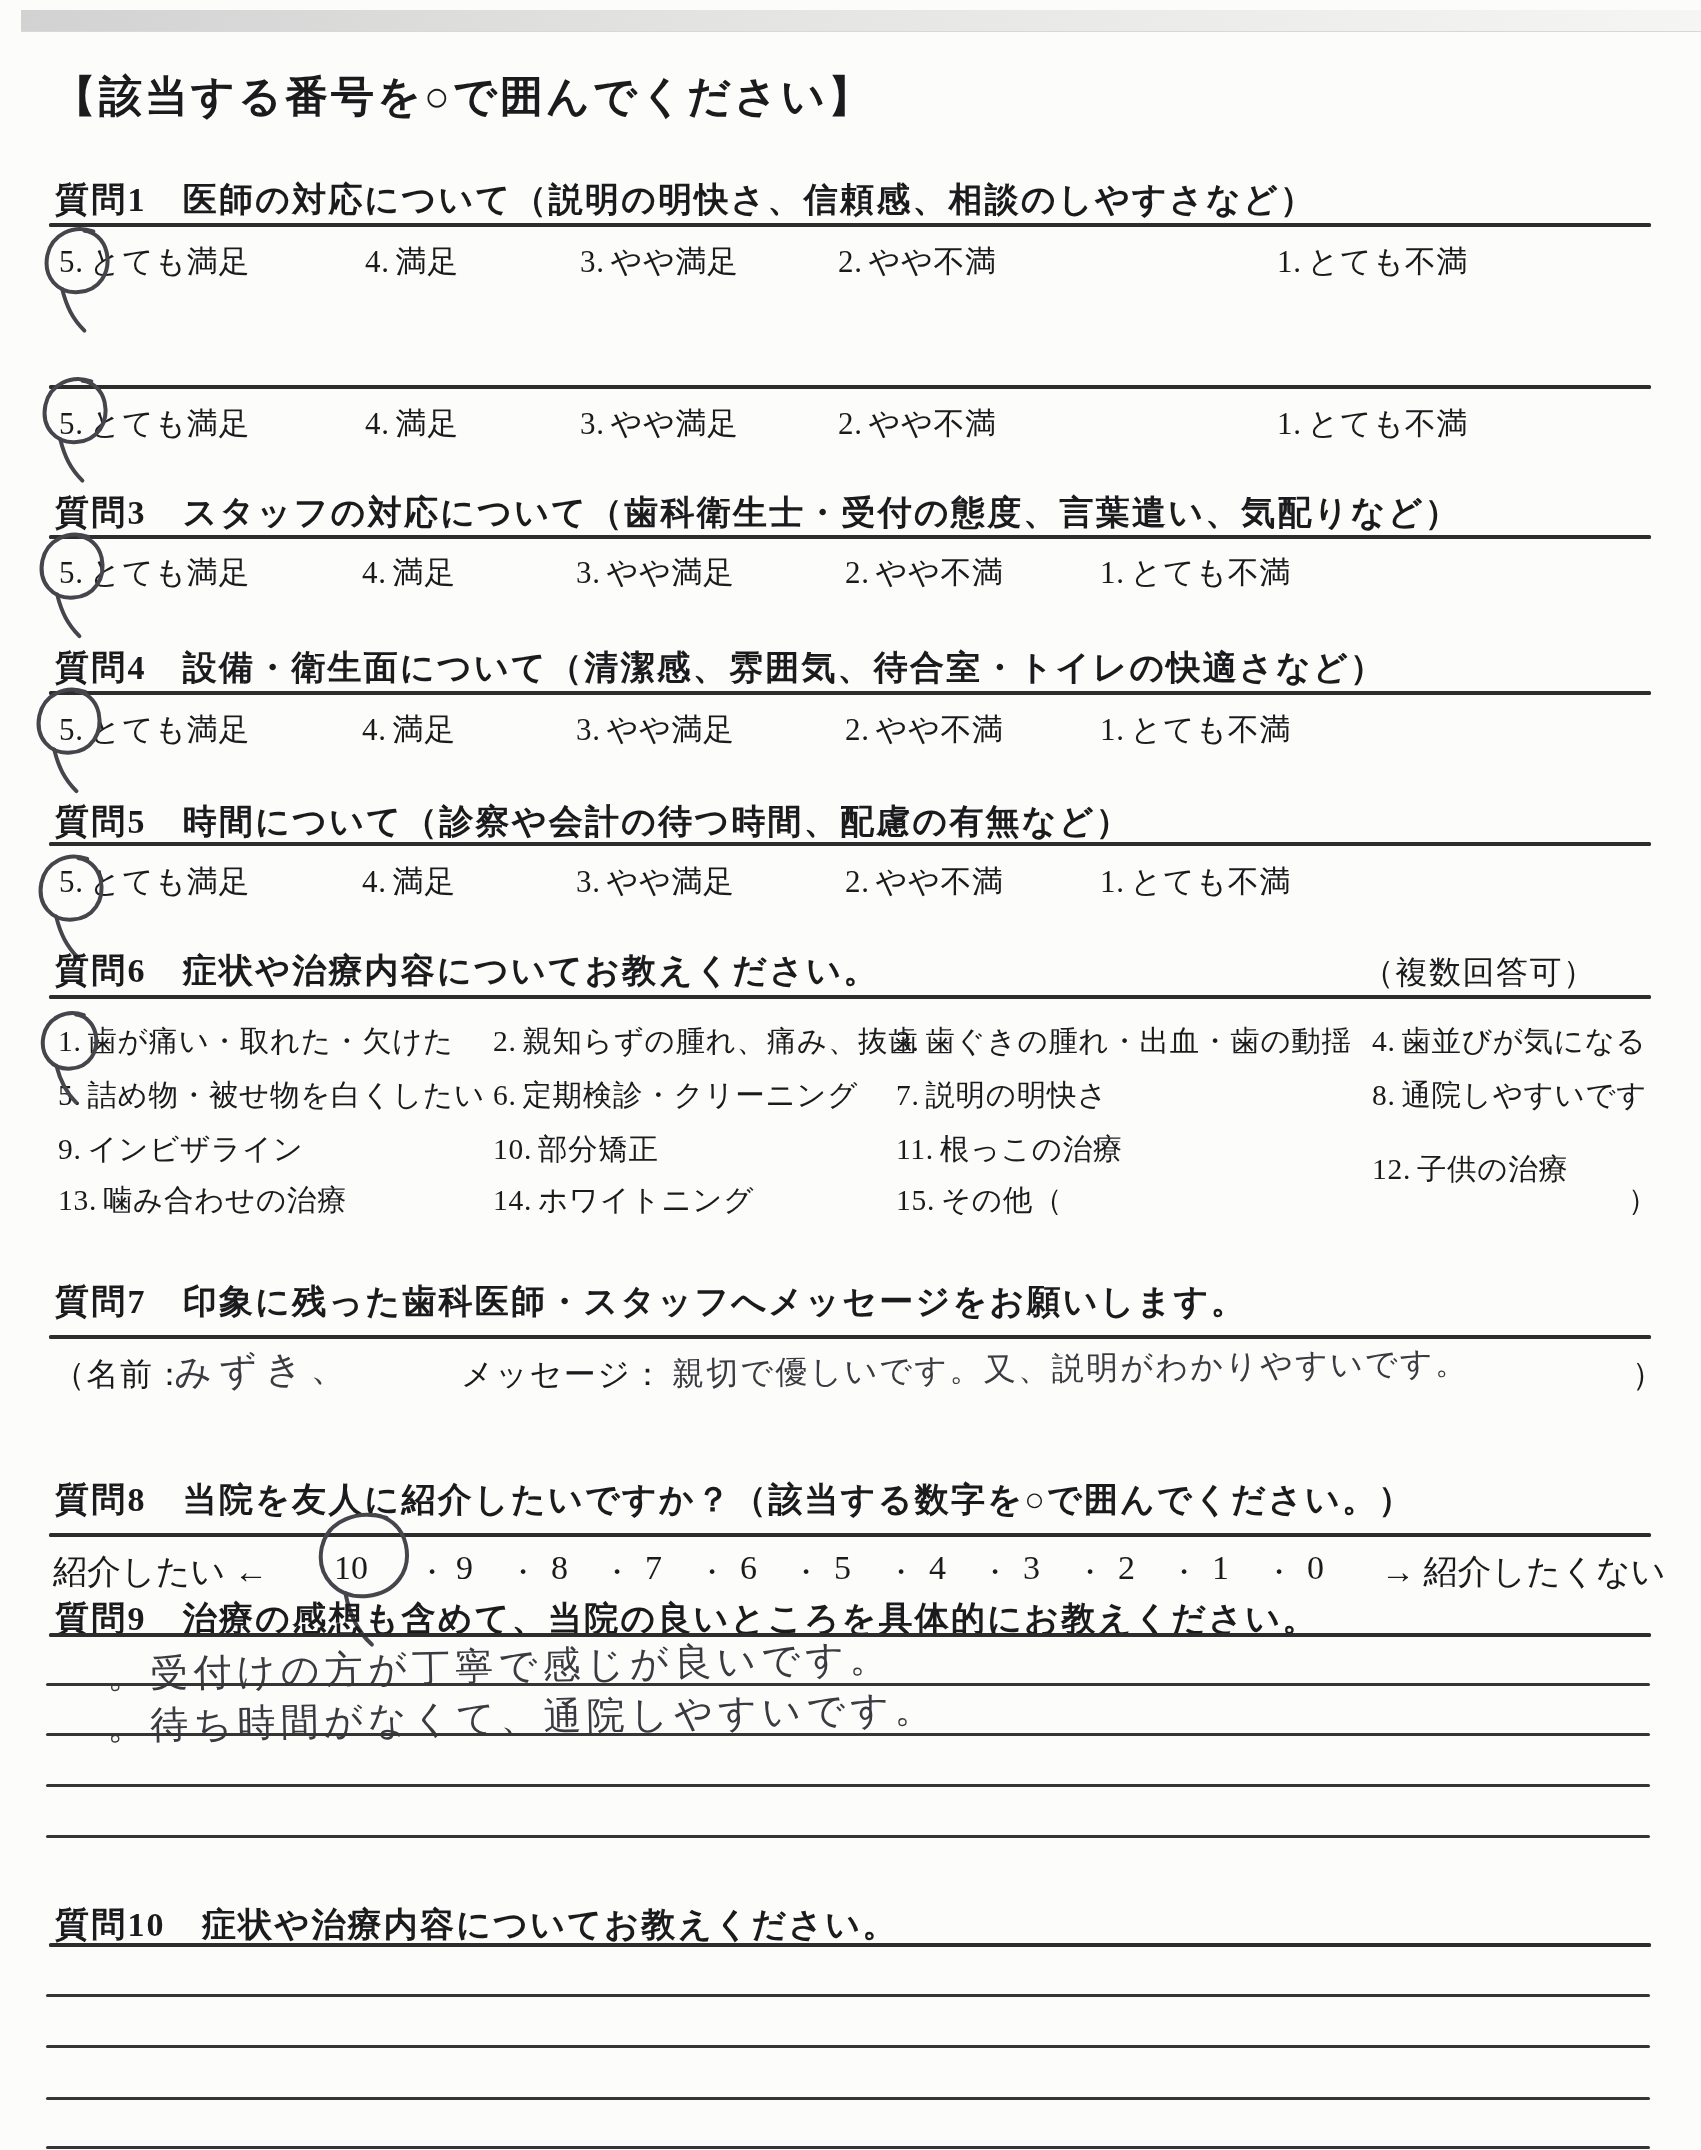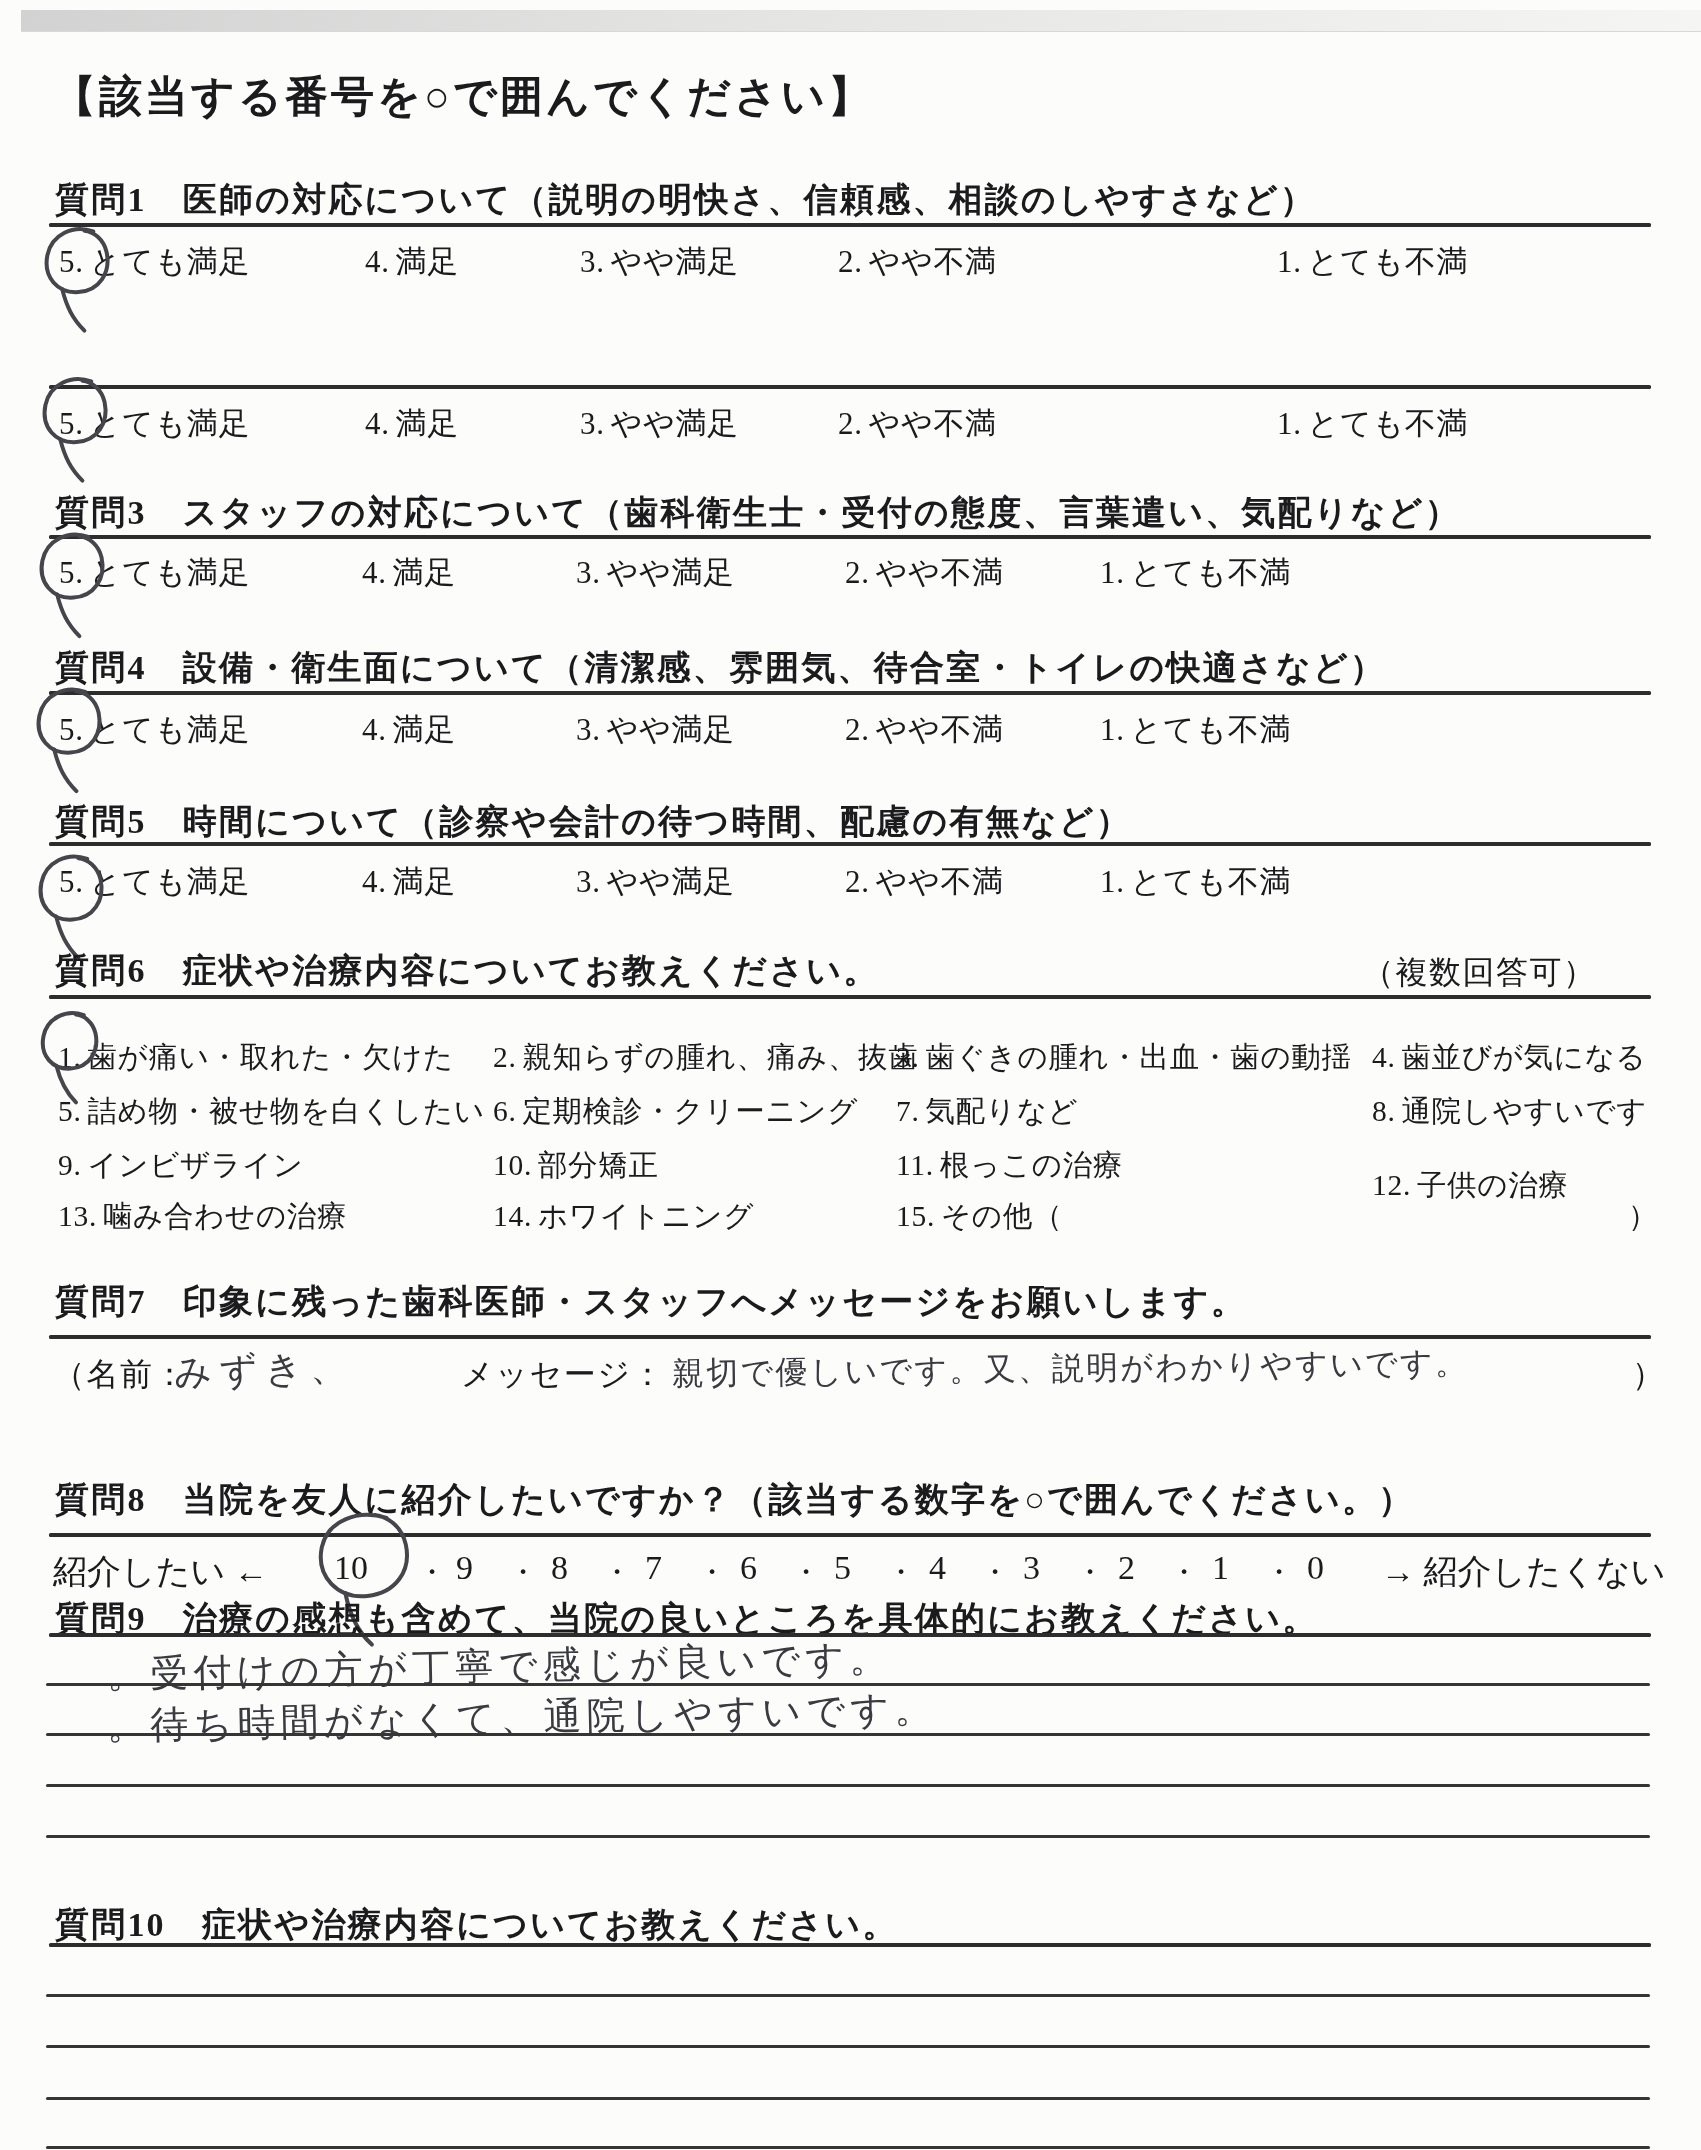--- a/index.html
+++ b/index.html
@@ -25,21 +25,21 @@
   .rule {
     position:absolute; left:49px; width:1602px; height:4.4px;
     background:#2d2d2e; border-radius:1.5px;
   }
   .wline {
     position:absolute; left:46px; width:1604px; height:3px;
     background:#353536; border-radius:1.5px;
   }
   .opt { position:absolute; white-space:nowrap; font-size:31px; letter-spacing:0.7px; }
   .opt .onum { margin-right:5.9px; }
-  .q6item { position:absolute; white-space:nowrap; font-size:29.5px; letter-spacing:0.7px;margin-top:16px; }
+  .q6item { position:absolute; white-space:nowrap; font-size:29.5px; letter-spacing:0.7px; }
   .q6item .onum { margin-right:5.9px; }
   .q6note { position:absolute; font-size:32px; letter-spacing:1.5px; white-space:nowrap; }
   .plabel { position:absolute; font-size:32px; letter-spacing:1.5px; white-space:nowrap; }
   .hw {
     position:absolute; white-space:nowrap;
     font-family:"DejaVu Sans","Liberation Sans",sans-serif;
     color:#3a3a41;
   }
   .hw-name { font-size:37px; letter-spacing:7.4px; transform:rotate(-2deg); }
   .hw-msg  { font-size:32px; letter-spacing:2.2px; transform:rotate(-0.8deg); }
@@ -124,21 +124,21 @@
   <div class="q6note" style="left:1362px;top:951px">（複数回答可）</div>
   <div class="rule" style="top:995px"></div>
 
   <span class="q6item" style="left:58px;top:1022px"><span class="onum">1.</span><span>歯が痛い・取れた・欠けた</span></span>
   <span class="q6item" style="left:493px;top:1022px"><span class="onum">2.</span><span>親知らずの腫れ、痛み、抜歯</span></span>
   <span class="q6item" style="left:896px;top:1022px"><span class="onum">3.</span><span>歯ぐきの腫れ・出血・歯の動揺</span></span>
   <span class="q6item" style="left:1372px;top:1022px"><span class="onum">4.</span><span>歯並びが気になる</span></span>
 
   <span class="q6item" style="left:58px;top:1076px"><span class="onum">5.</span><span>詰め物・被せ物を白くしたい</span></span>
   <span class="q6item" style="left:493px;top:1076px"><span class="onum">6.</span><span>定期検診・クリーニング</span></span>
-  <span class="q6item" style="left:896px;top:1076px"><span class="onum">7.</span><span>気配りなど</span></span>
+  <span class="q6item" style="left:896px;top:1076px"><span class="onum">7.</span><span>説明の明快さ</span></span>
   <span class="q6item" style="left:1372px;top:1076px"><span class="onum">8.</span><span>通院しやすいです</span></span>
 
   <span class="q6item" style="left:58px;top:1130px"><span class="onum">9.</span><span>インビザライン</span></span>
   <span class="q6item" style="left:493px;top:1130px"><span class="onum">10.</span><span>部分矯正</span></span>
   <span class="q6item" style="left:896px;top:1130px"><span class="onum">11.</span><span>根っこの治療</span></span>
   <span class="q6item" style="left:1372px;top:1150px"><span class="onum">12.</span><span>子供の治療</span></span>
 
   <span class="q6item" style="left:58px;top:1181px"><span class="onum">13.</span><span>噛み合わせの治療</span></span>
   <span class="q6item" style="left:493px;top:1181px"><span class="onum">14.</span><span>ホワイトニング</span></span>
   <span class="q6item" style="left:896px;top:1181px"><span class="onum">15.</span><span>その他（</span></span>

